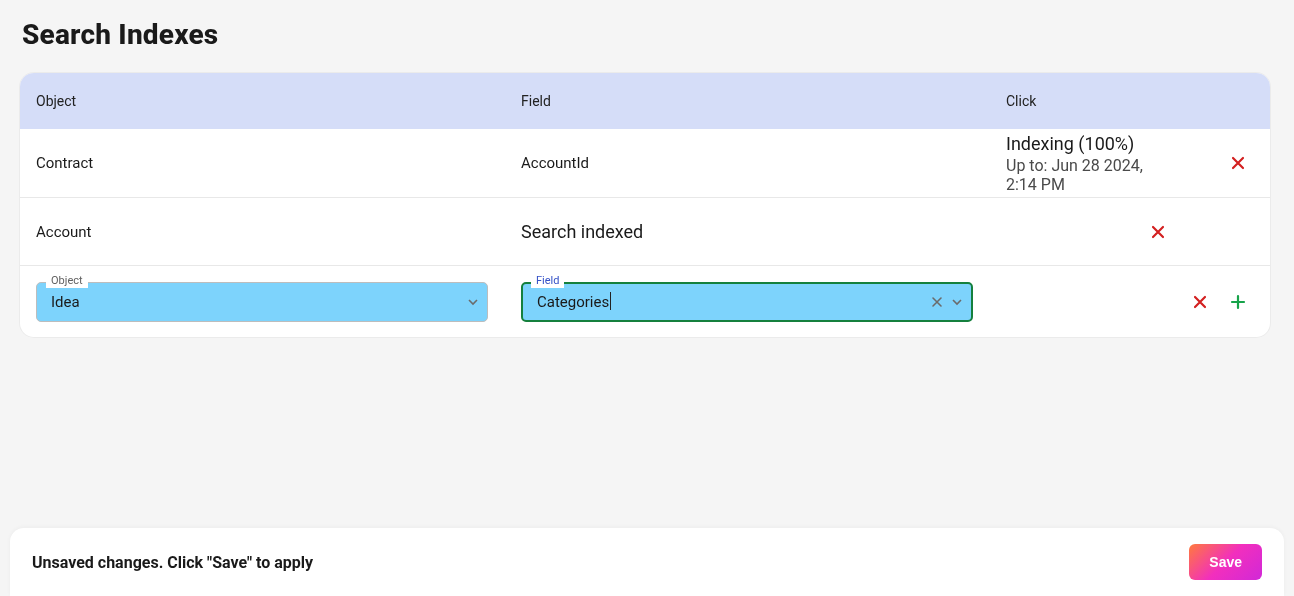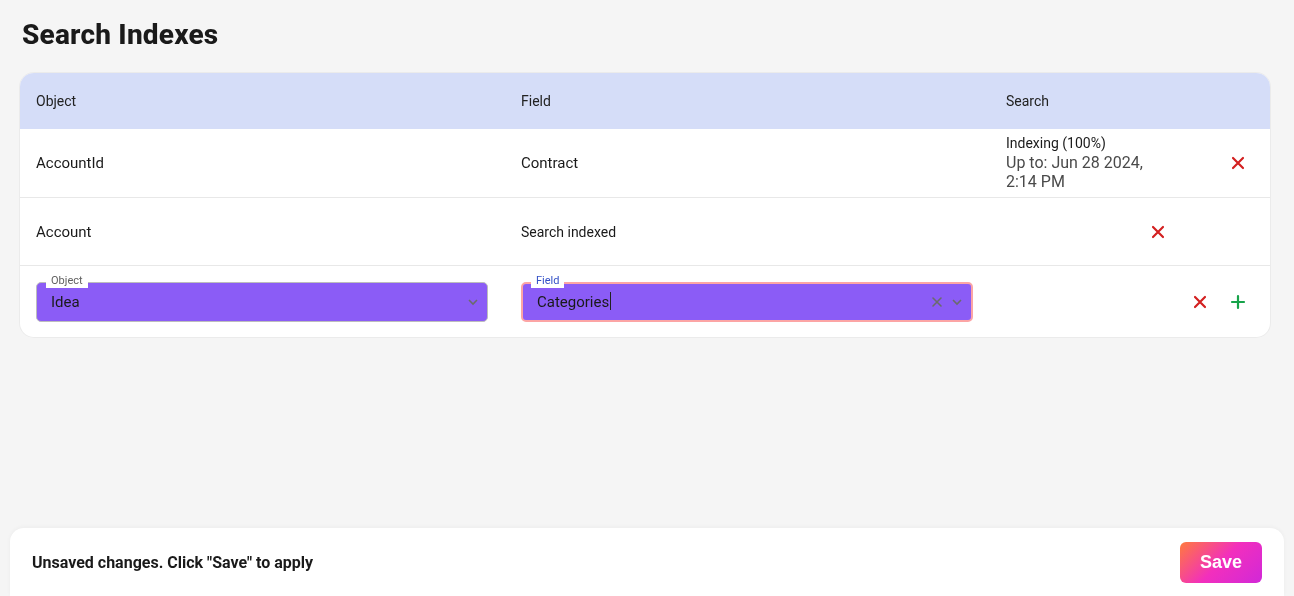--- a/index.html
+++ b/index.html
@@ -45,21 +45,21 @@
     padding: 0 16px;
     min-height: 68px;
     border-top: 1px solid #e8e8e8;
     font-size: 15px;
   }
   .row.first { border-top: none; }
   .status-col {
     padding-right: 4px;
   }
   .status-main {
-    font-size: 14px;
+    font-size: 18px;
   }
   .status-sub {
     font-size: 16px;
     color: #4a4a4a;
     margin-top: 2px;
   }
   .actions-col {
     display: flex;
     justify-content: flex-end;
     gap: 18px;
@@ -88,24 +88,24 @@
     max-width: 452px;
   }
   .mui-field .box {
     border: 1px solid #bdbdbd;
     border-radius: 5px;
     height: 40px;
     display: flex;
     align-items: center;
     padding: 0 8px 0 14px;
     font-size: 15px;
-    background: #8b5cf6;
+    background: #7dd3fc;
   }
   .mui-field.focused .box {
-    border: 2px solid #fca5a5;
+    border: 2px solid #15803d;
     justify-content: flex-end;
   }
   .mui-field .mui-label {
     position: absolute;
     top: -8px;
     left: 10px;
     background: #fff;
     padding: 0 5px;
     font-size: 11px;
     color: #616161;
@@ -155,45 +155,45 @@
     box-shadow: 0 -1px 4px rgba(0,0,0,0.04);
   }
   .footer-msg {
     font-size: 16px;
     font-weight: 700;
   }
   .save-btn {
     border: none;
     border-radius: 6px;
     color: #fff;
-    font-size: 18px;
+    font-size: 14px;
     font-weight: 700;
     padding: 10px 20px;
     cursor: pointer;
     background: linear-gradient(135deg, #ff7a3d 0%, #f22fbd 50%, #d128d8 100%);
   }
 </style>
 </head>
 <body>
 
 <div class="page">
   <h1 class="page-title">Search Indexes</h1>
 
   <div class="card">
 
     <div class="thead">
       <div>Object</div>
       <div>Field</div>
-      <div>Search</div>
+      <div>Click</div>
       <div></div>
     </div>
 
     <div class="row first">
+      <div>Contract</div>
       <div>AccountId</div>
-      <div>Contract</div>
       <div class="status-col">
         <div class="status-main">Indexing (100%)</div>
         <div class="status-sub">Up to: Jun 28 2024, 2:14 PM</div>
       </div>
       <div class="actions-col">
         <button class="icon-btn">
           <span>
             <svg width="16" height="16" viewBox="0 0 16 16">
                 <path d="M3 3 L13 13 M13 3 L3 13" stroke="#d32020" stroke-width="2.2" stroke-linecap="round"></path>
               </svg>

